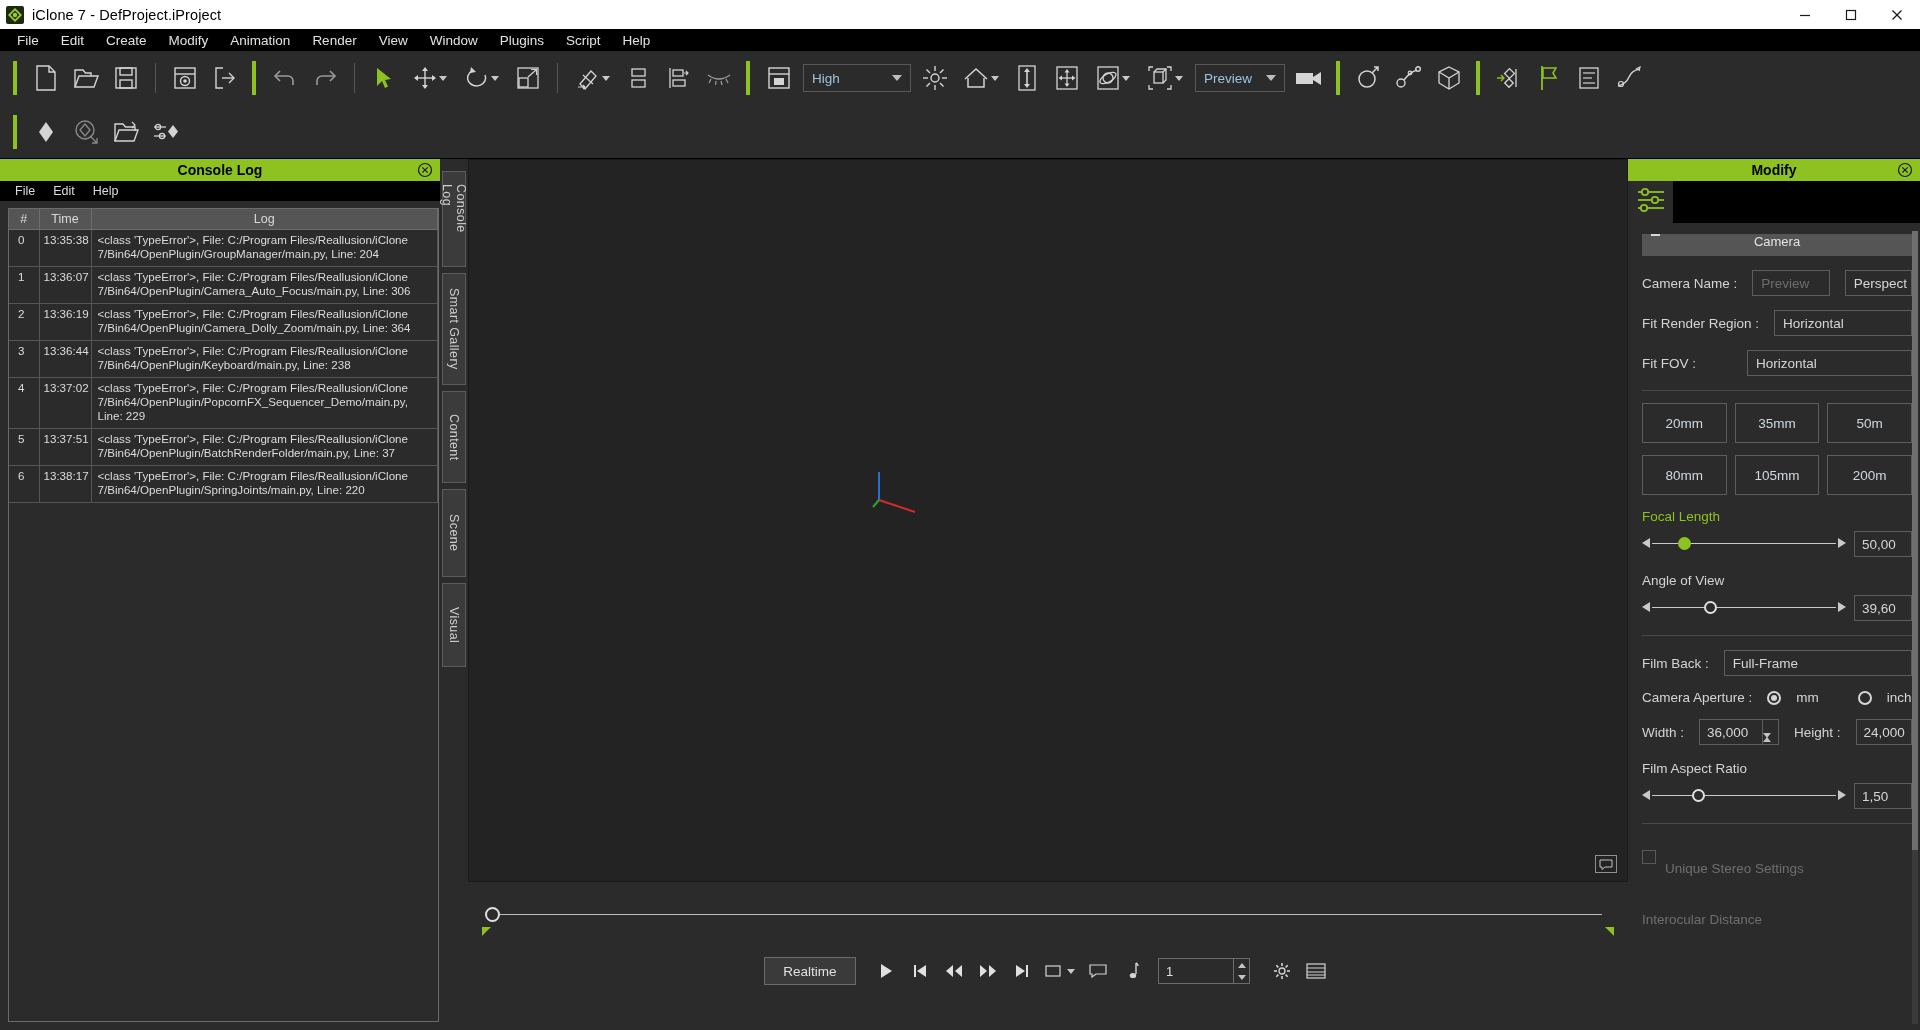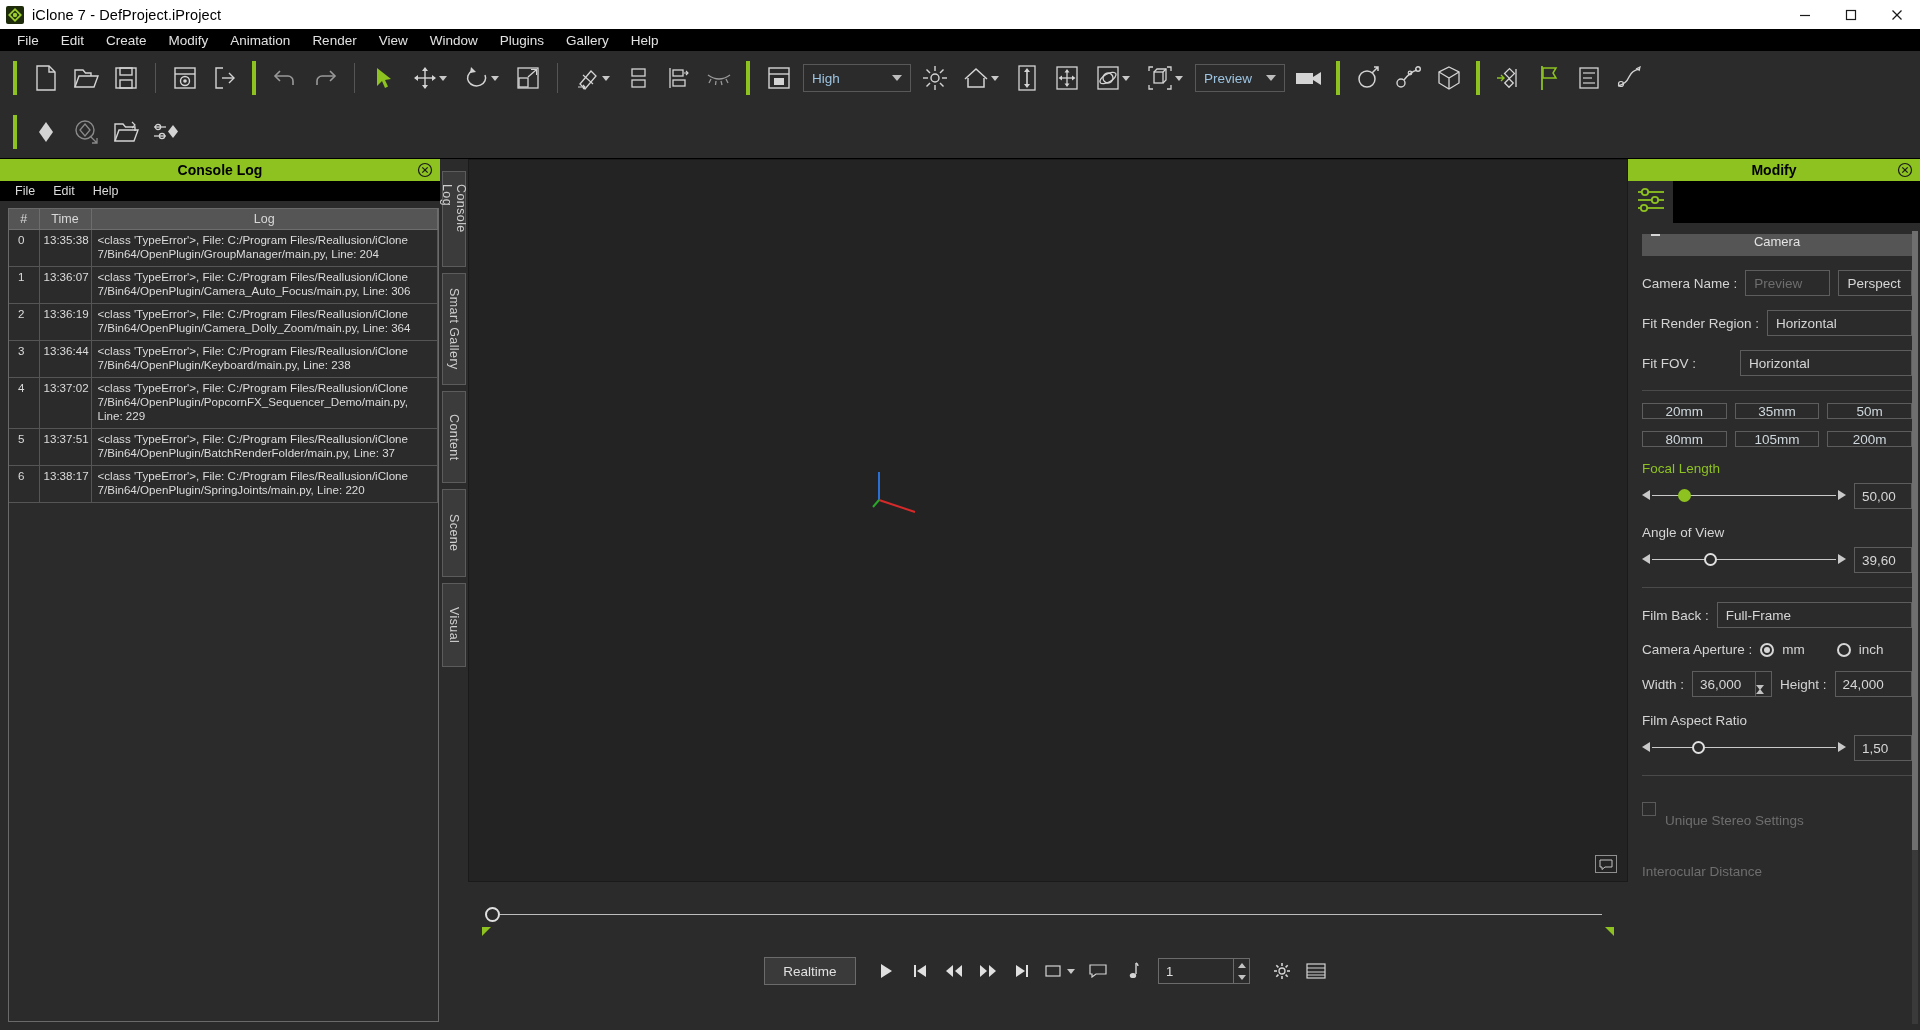--- a/index.html
+++ b/index.html
@@ -182,33 +182,33 @@
     position: absolute; right: 2px; top: 8px; bottom: 6px; width: 6px; background: #3a3a3a;
   }
   .mod-scrollbar .thumb { position: absolute; left: 0; top: 0; width: 6px; height: 78%; background: #6f6f6f; }
   .section-head {
     height: 22px; background: #555555; display: flex; justify-content: center;
     color: #e3e3e3; font-size: 13px; position: relative; margin-top: 11px;
   }
   .section-head .minus {
     position: absolute; left: 9px; width: 9px; height: 2px; background: #d6d6d6;
   }
-  .row { display: flex; align-items: center; margin-top: 14px; gap: 8px; }
+  .row { display: flex; align-items: center; margin-top: 14px; gap: 15px; }
   .lbl { font-size: 13.5px; color: #d4d4d4; white-space: nowrap; }
   .lbl.green { color: #8dc220; }
   .lbl.dim { color: #6e6e6e; margin-top: 24px; }
   .fld {
     height: 26px; border: 1px solid #5d5d5d; background: #2b2b2b; color: #d6d6d6;
     display: flex; align-items: center; padding: 0 8px; font-size: 13.5px; white-space: nowrap;
     overflow: hidden;
   }
   .fld.placeholder { color: #6e6e6e; }
   .preset-grid { display: flex; gap: 8px; margin-top: 12px; }
   .preset {
-    flex: 1 1 0; height: 16px; border: 1px solid #5d5d5d; background: #2b2b2b; color: #cfd8dd;
+    flex: 1 1 0; height: 40px; border: 1px solid #5d5d5d; background: #2b2b2b; color: #cfd8dd;
     display: flex; align-items: center; justify-content: center; font-size: 13.5px;
   }
   .divider { height: 1px; background: #4a4a4a; margin: 14px 0 0 0; }
   .slider-row { display: flex; align-items: center; margin-top: 7px; gap: 8px; }
   .slider { position: relative; flex: 1 1 auto; height: 18px; }
   .slider .track { position: absolute; left: 10px; right: 10px; top: 8px; height: 1px; background: #c9c9c9; }
   .slider .arrow-l { position: absolute; left: 0; top: 3px; width: 0; height: 0;
      border-right: 8px solid #c9c9c9; border-top: 5px solid transparent; border-bottom: 5px solid transparent; }
   .slider .arrow-r { position: absolute; right: 0; top: 3px; width: 0; height: 0;
      border-left: 8px solid #c9c9c9; border-top: 5px solid transparent; border-bottom: 5px solid transparent; }
@@ -269,21 +269,21 @@
   <div class="menubar">
     <div class="menu-item">File</div>
     <div class="menu-item">Edit</div>
     <div class="menu-item">Create</div>
     <div class="menu-item">Modify</div>
     <div class="menu-item">Animation</div>
     <div class="menu-item">Render</div>
     <div class="menu-item">View</div>
     <div class="menu-item">Window</div>
     <div class="menu-item">Plugins</div>
-    <div class="menu-item">Gallery</div>
+    <div class="menu-item">Script</div>
     <div class="menu-item">Help</div>
   </div>
 
   <div class="toolbar">
     <div class="gbar"></div>
 
     <div class="tbtn">
       <svg width="24" height="26" viewBox="0 0 24 26">
           <path d="M3 1 h12 l6 6 v18 H3 Z" fill="none" stroke="#d4d4d4" stroke-width="1.4"></path>
           <path d="M15 1 v6 h6" fill="none" stroke="#d4d4d4" stroke-width="1.4"></path>

